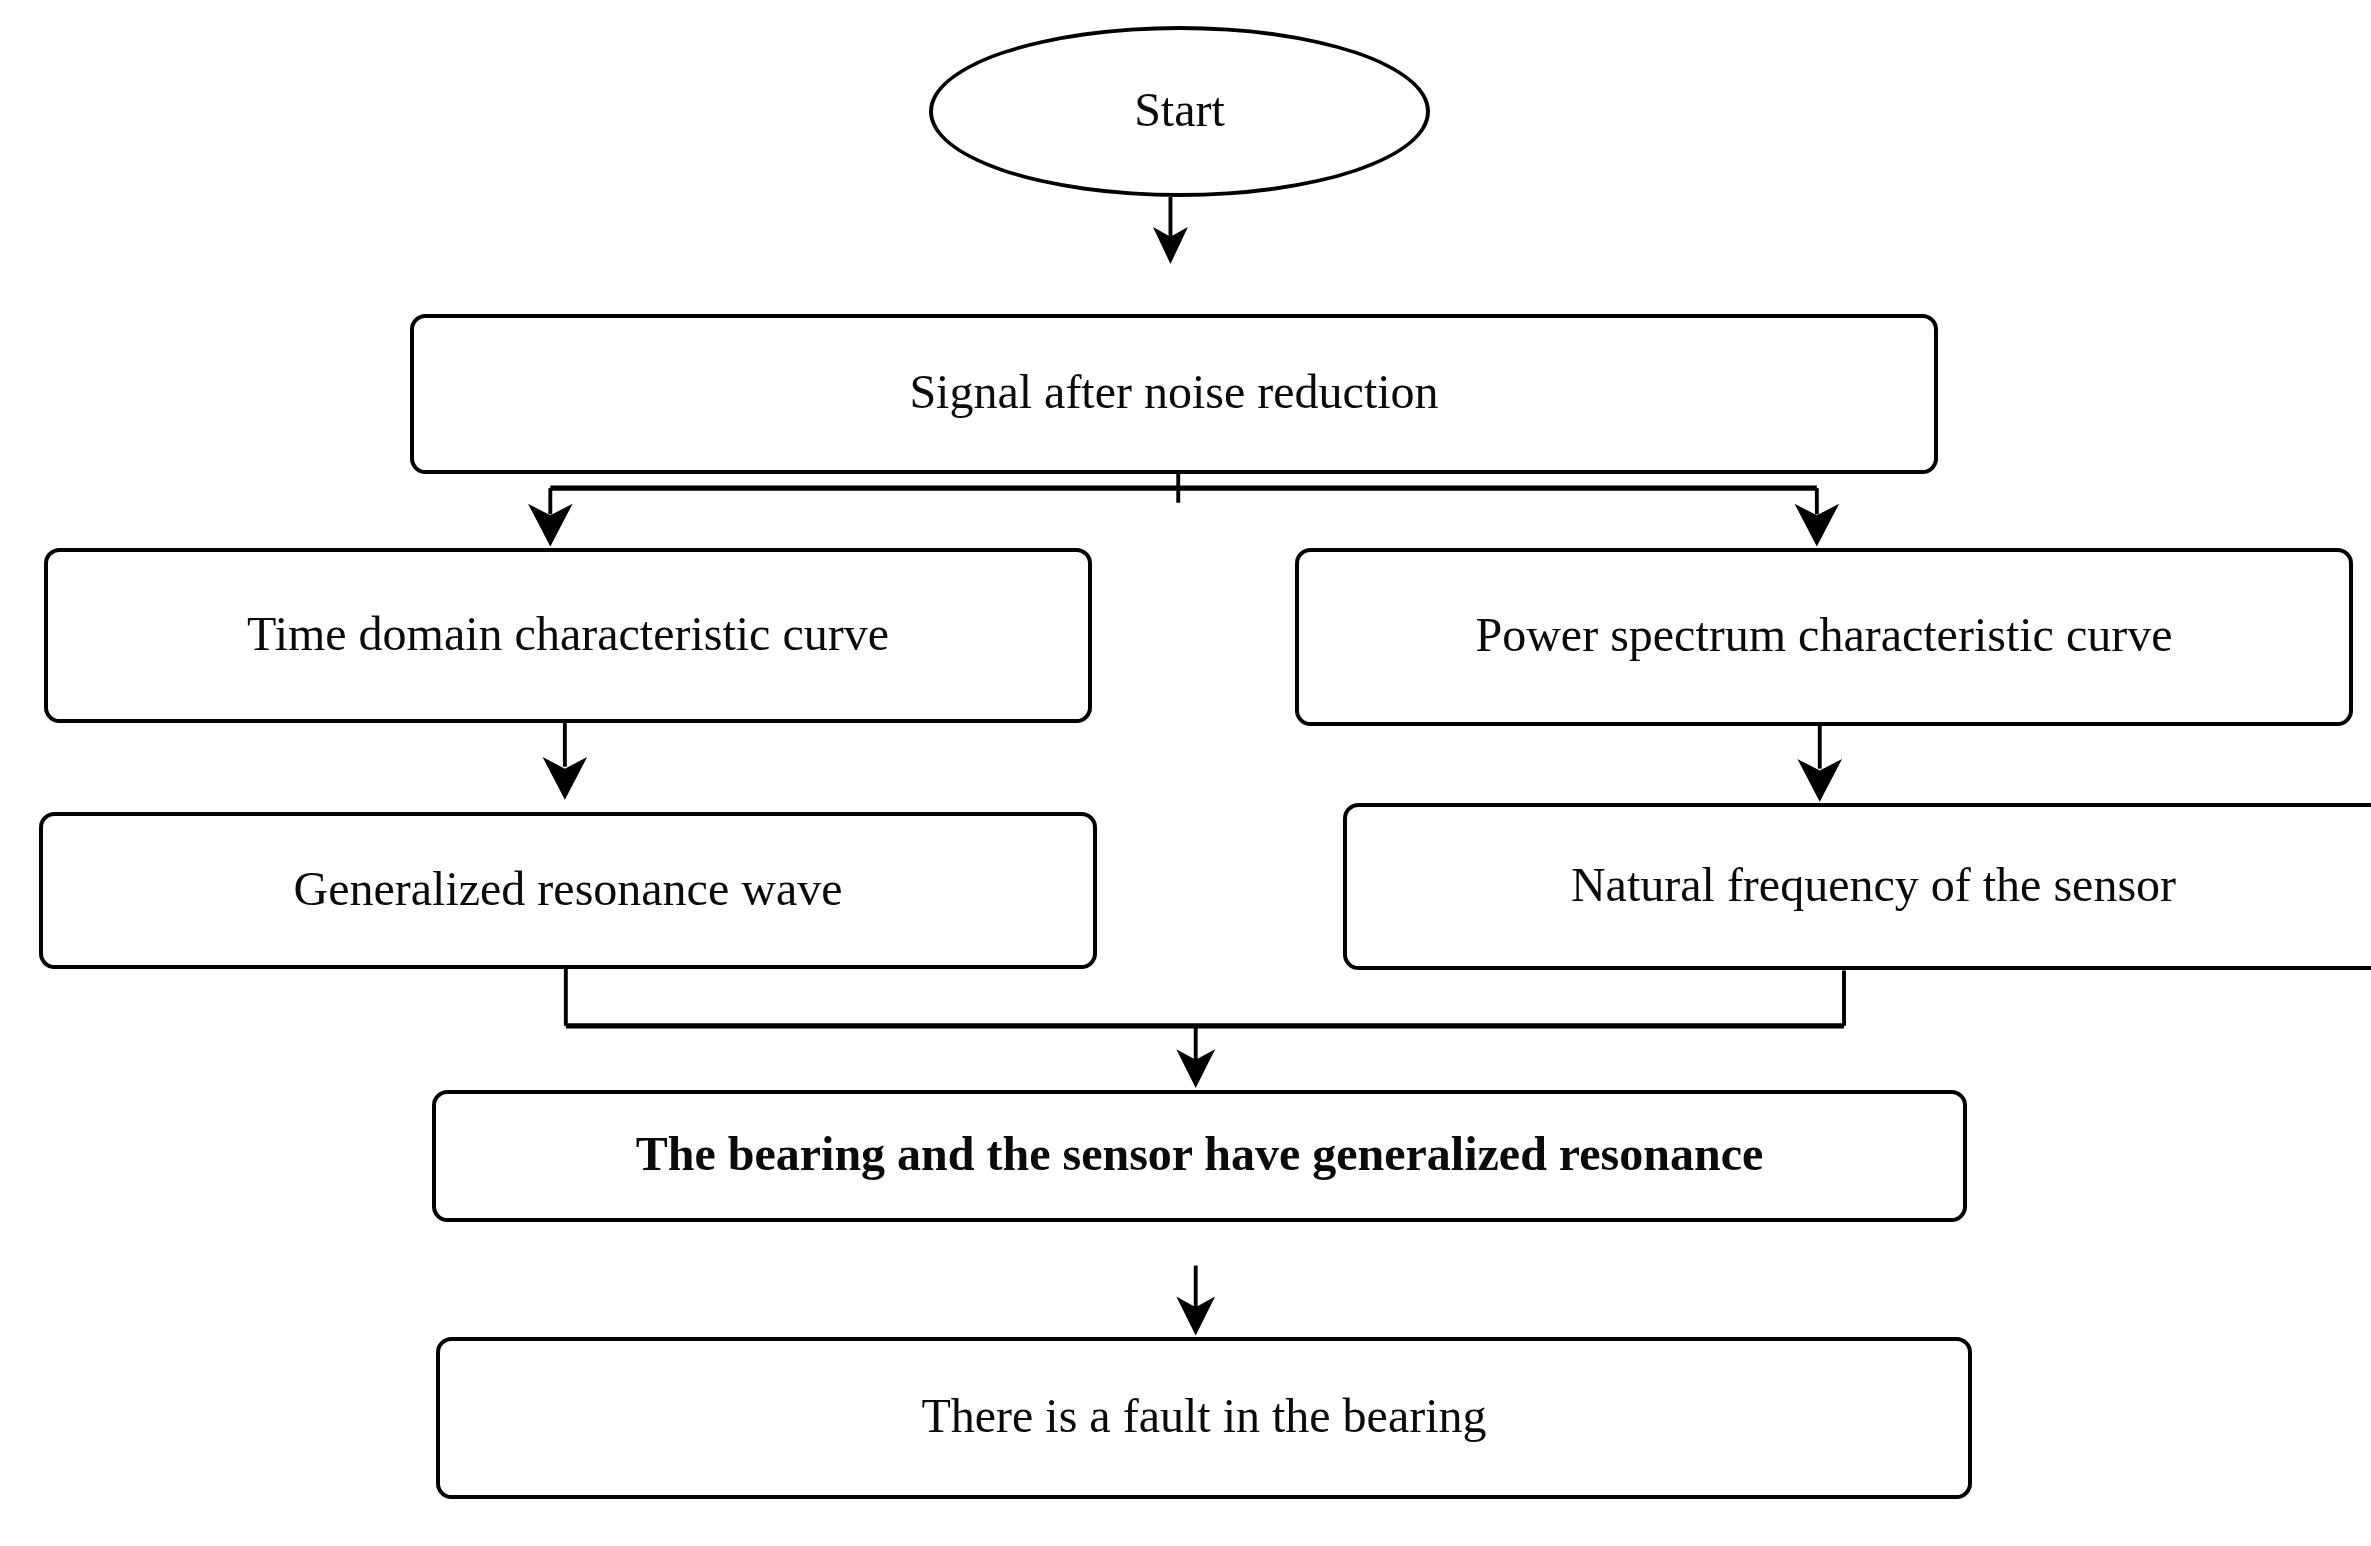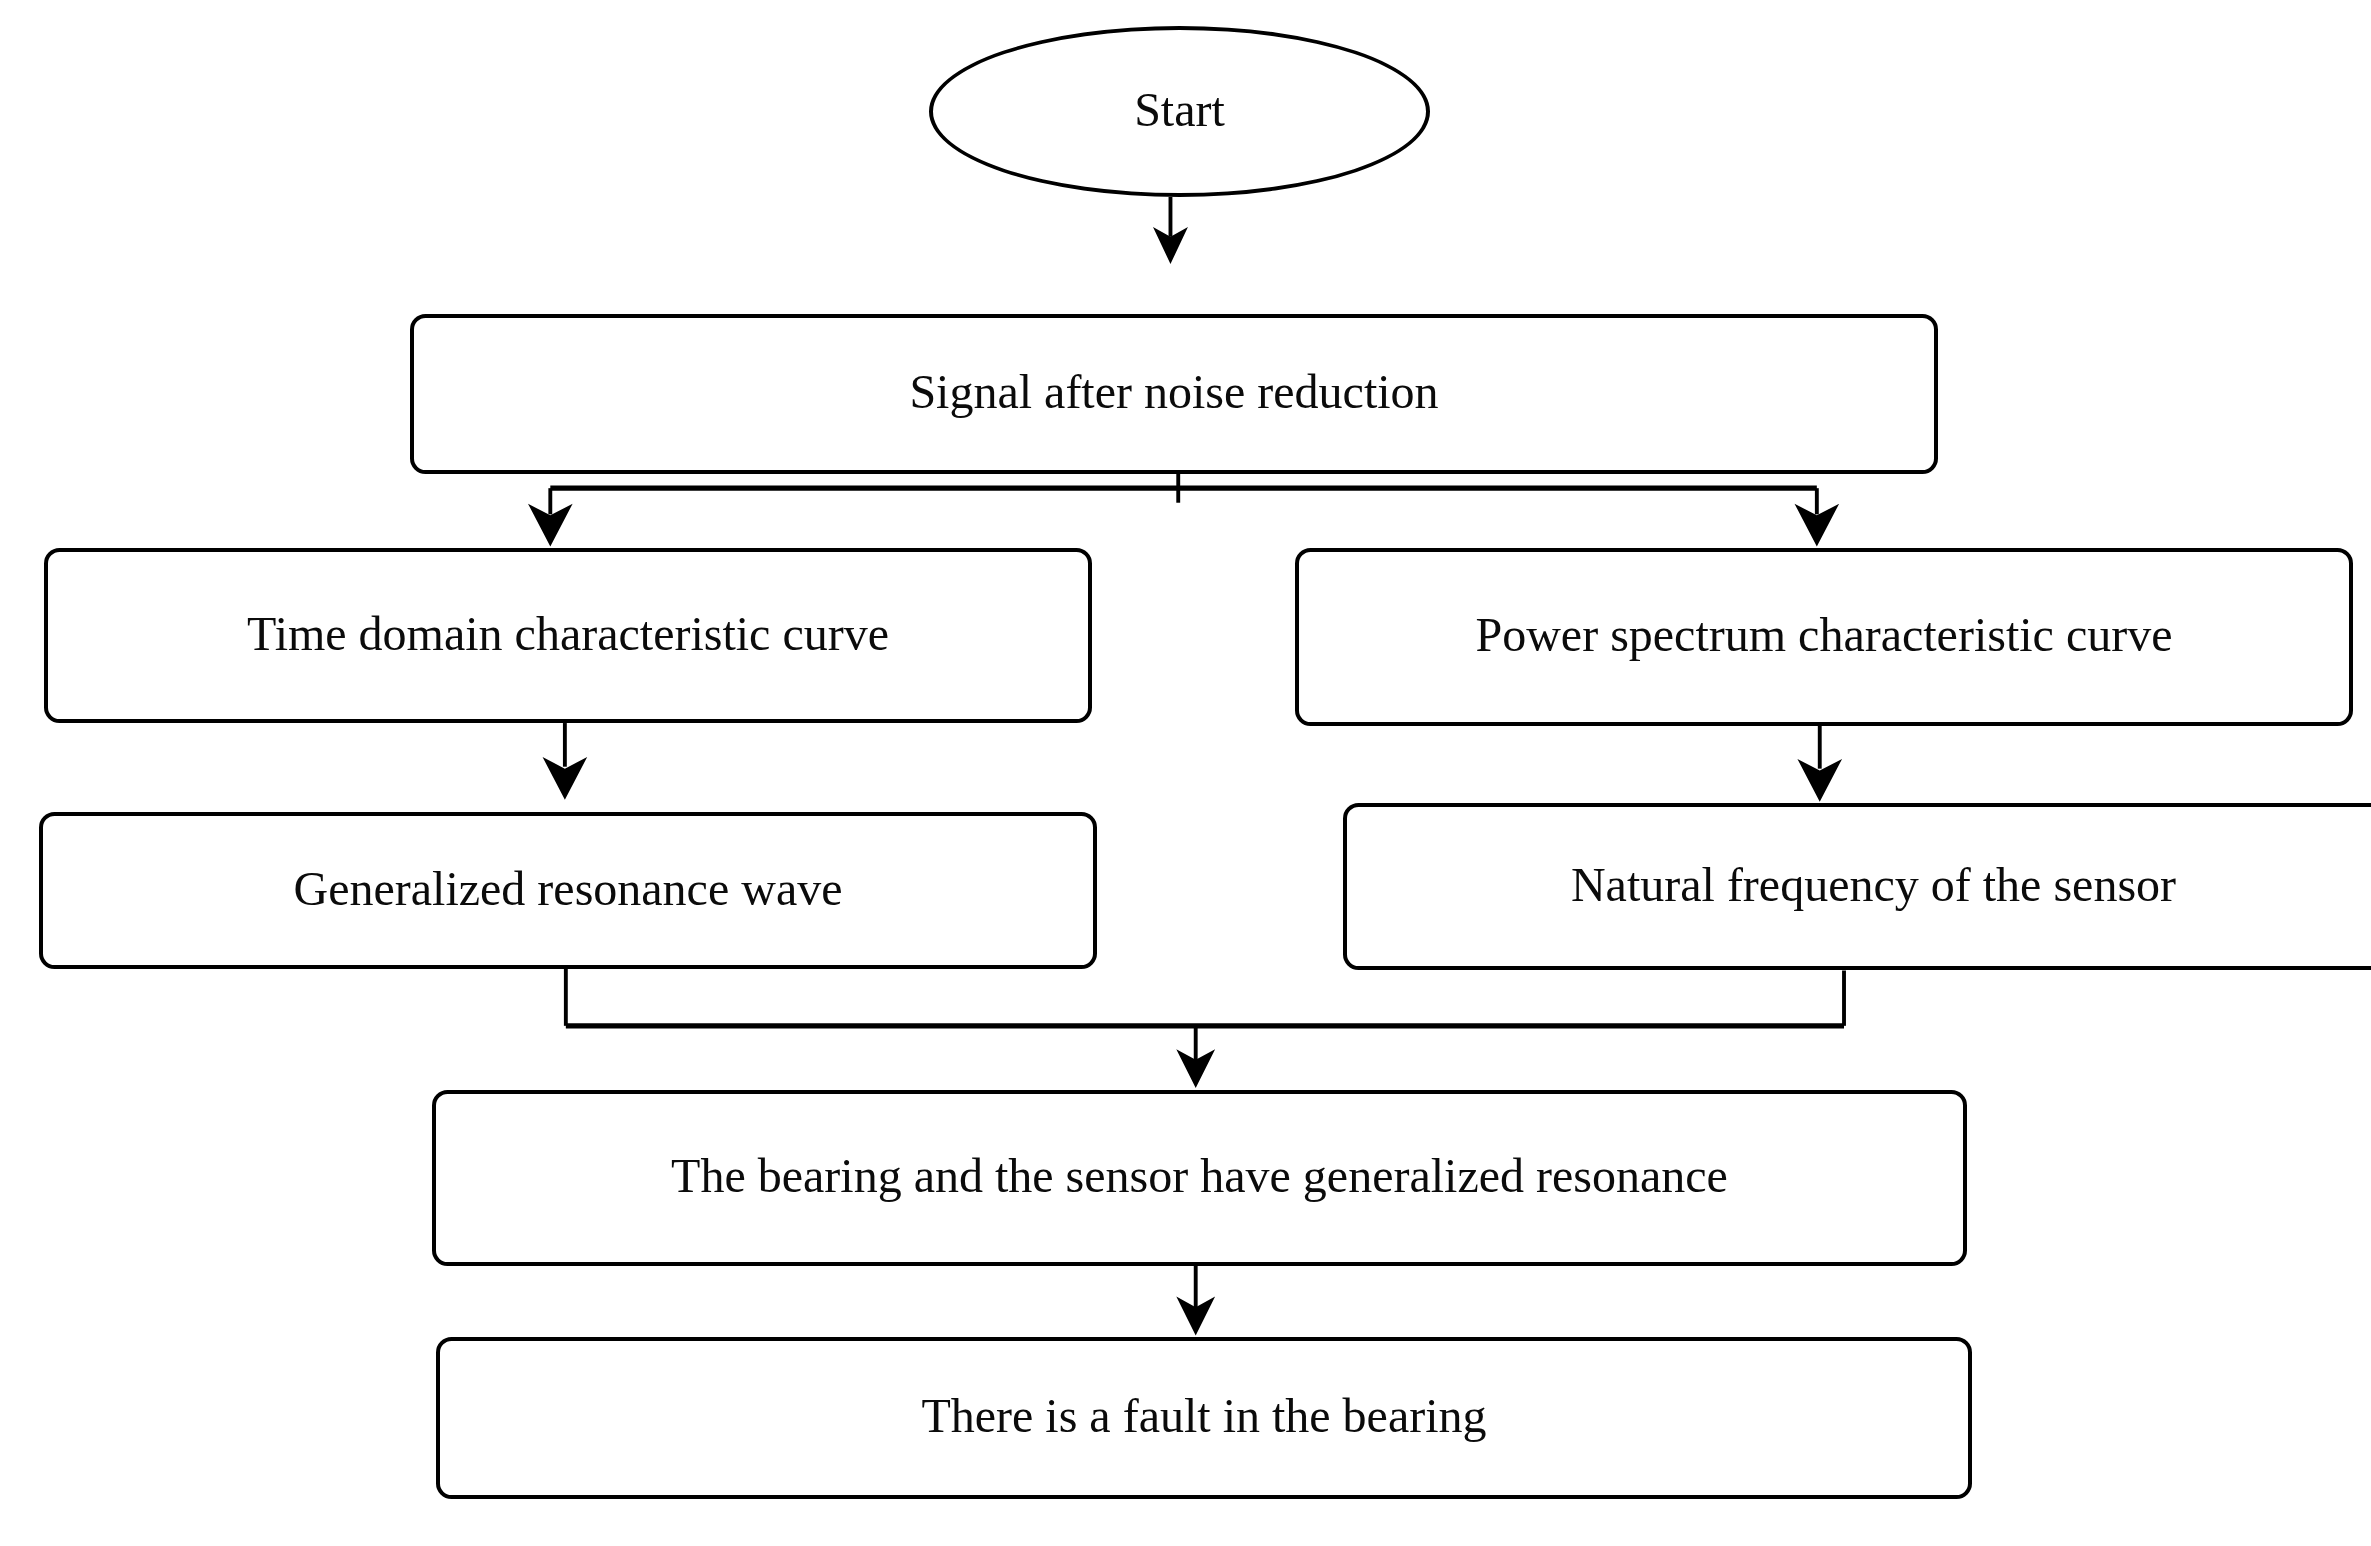--- a/index.html
+++ b/index.html
@@ -44,21 +44,21 @@
     display: block;
     padding-bottom: 3.9px;
   }
   
   #n-start   { left: 929px;  top: 26px;   width: 501px;  height: 171px; }
   #n-signal  { left: 410px;  top: 270px;  width: 1528px; height: 160px; margin-top: 44px; }
   #n-time    { left: 44px;   top: 548px;  width: 1048px; height: 175px; }
   #n-power   { left: 1295px; top: 548px;  width: 1058px; height: 178px; }
   #n-genwave { left: 39px;   top: 798px;  width: 1058px; height: 157px; margin-top: 14px; }
   #n-natfreq { left: 1295px; top: 803px;  width: 1061px; height: 167px; margin-left: 48px; }
-  #n-merge   { left: 432px;  top: 1090px; width: 1535px; height: 176px; }
+  #n-merge   { left: 432px;  top: 1090px; width: 1535px; height: 132px; font-weight: bold; }
   #n-fault   { left: 436px;  top: 1337px; width: 1536px; height: 162px; align-items: center; }
 </style>
 </head>
 <body>
 
 <div class="stage">
 
   <svg class="wires" viewBox="0 0 2444 1594" xmlns="http://www.w3.org/2000/svg">
     <g stroke="#000000" fill="none">
 

